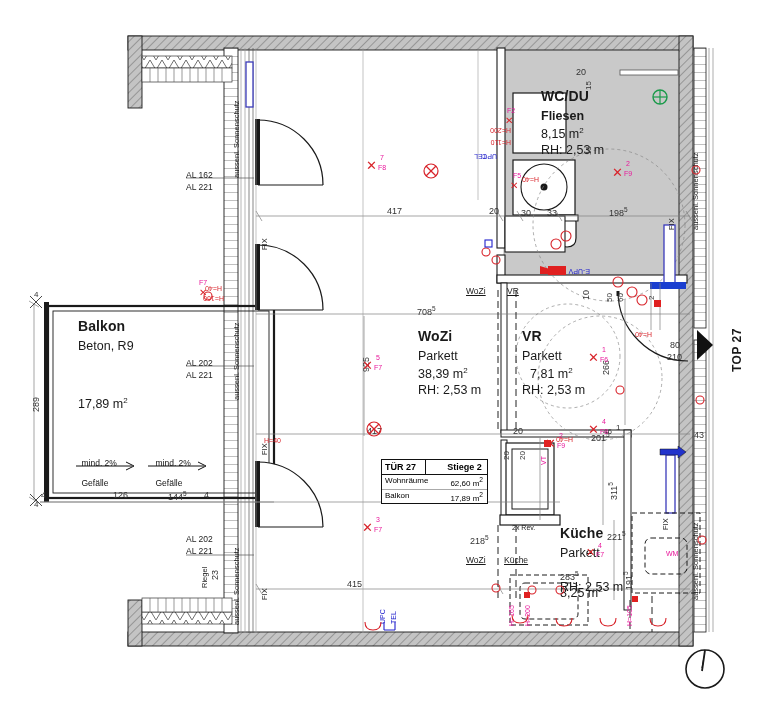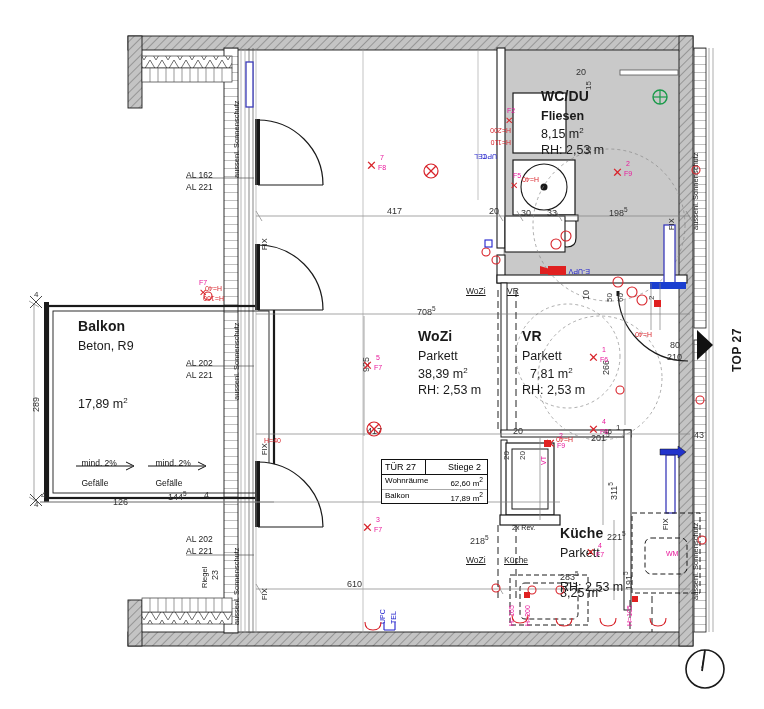--- a/index.html
+++ b/index.html
@@ -93,21 +93,21 @@
     width: 107px;
     border: 1px solid #111;
     background: #fff;
     font-size: 8px;
     box-sizing: border-box;
   }
   #schedule .row {
     display: flex;
   }
   #schedule .row.head {
-    font-weight: normal;
+    font-weight: bold;
     font-size: 9px;
     border-bottom: 1px solid #111;
     gap: 16px;
   }
   #schedule .row.head .c1 {
     padding: 2px 3px;
     width: 44px;
     box-sizing: border-box;
     border-right: 1px solid #111;
   }
@@ -429,29 +429,29 @@
 
   <div class="txt dim" style="left:387px; top:206px;">417</div>
   <div class="txt dim" style="left:489px; top:206px;">20</div>
   <div class="txt dim" style="left:521px; top:208px;">30</div>
   <div class="txt dim" style="left:547px; top:208px;">33</div>
   <div class="txt dim" style="left:609px; top:206px;"><span>198</span><sup>5</sup></div>
 
   <div class="txt dim vert" style="left:31px; top:412px; transform:rotate(-90deg); transform-origin:0 0;">289</div>
 
   <div class="txt dim" style="left:41px; top:490px;">4</div>
-  <div class="txt dim" style="left:113px; top:490px;margin-top:7px;">126</div>
+  <div class="txt dim" style="left:113px; top:490px;">126</div>
   <div class="txt dim" style="left:204px; top:490px;">4</div>
   <div class="txt dim" style="left:168px; top:490px;"><span>144</span><sup>5</sup></div>
 
   <div class="txt dim" style="left:417px; top:305px;"><span>708</span><sup>5</sup></div>
 
   <div class="txt dim vert" style="left:361px; top:372px; transform:rotate(-90deg); transform-origin:0 0;">925</div>
   <div class="txt dim" style="left:367px; top:426px;">417</div>
-  <div class="txt dim" style="left:347px; top:579px;">610</div>
+  <div class="txt dim" style="left:347px; top:579px;">415</div>
 
   <div class="txt dim" style="left:513px; top:426px;">20</div>
   <div class="txt dim" style="left:576px; top:67px;">20</div>
   <div class="txt dim vert" style="left:581px; top:300px; transform:rotate(-90deg); transform-origin:0 0;">10</div>
   <div class="txt dim" style="left:694px; top:430px;">43</div>
 
   <div class="txt dim" style="left:670px; top:340px;">80</div>
   <div class="txt dim" style="left:667px; top:352px;">210</div>
   <div class="txt dim vert" style="left:601px; top:375px; transform:rotate(-90deg); transform-origin:0 0;">266</div>
 

